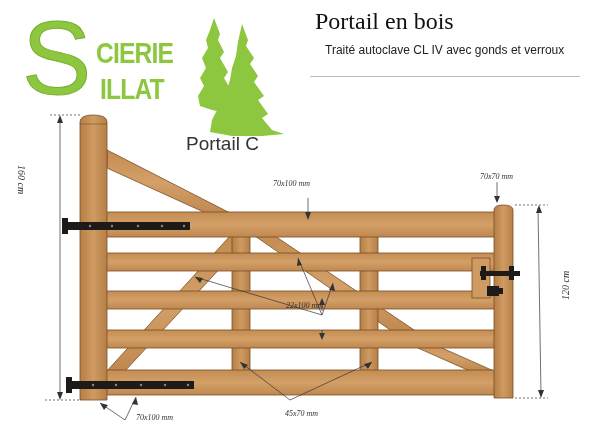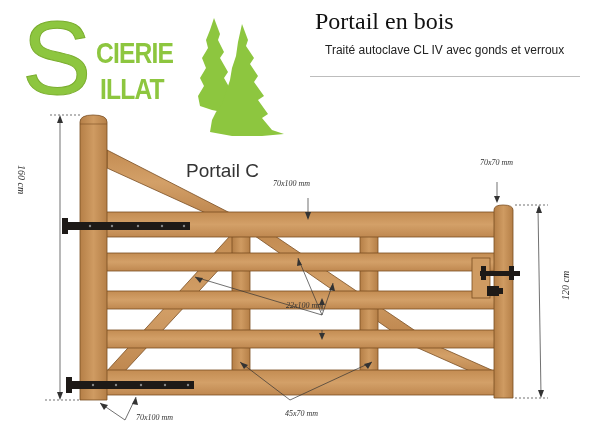--- a/index.html
+++ b/index.html
@@ -2,21 +2,21 @@
 <html><head>
 <meta charset="utf-8">
 <style>
   html,body{margin:0;padding:0;background:#ffffff;}
   body{width:600px;height:424px;position:relative;overflow:hidden;font-family:"Liberation Sans",sans-serif;}
   .abs{position:absolute;}
   .logo-big-s{left:22px;top:6px;font-size:104px;line-height:104px;color:#8dc63f;font-weight:400;font-family:"Liberation Sans",sans-serif;-webkit-text-stroke:1px #7aad2e;}
   .logo-word{font-weight:700;color:#8dc63f;font-size:30px;line-height:30px;letter-spacing:-1px;transform:scaleX(0.82);transform-origin:left top;font-family:"Liberation Sans",sans-serif;}
   .logo-w1{left:96px;top:38px;}
   .logo-w2{left:100px;top:74px;}
-  .subtitle-c{left:186px;top:160px;font-size:19px;color:#333;}
+  .subtitle-c{left:186px;top:133px;font-size:19px;color:#333;}
   .title{left:315px;top:8px;font-size:24px;color:#111;font-family:Liberation Serif, serif;}
   .tagline{left:303px;top:43px;font-size:12px;color:#222;margin-left:22px;}
   .hr{left:310px;top:76px;width:270px;height:1px;background:#bdbdbd;}
   .dim{font-family:"Liberation Serif",serif;font-style:italic;font-size:8px;color:#333;}
   svg{position:absolute;left:0;top:0;}
 </style>
 </head>
 <body>
 
 <div class="abs logo-big-s">S</div>
@@ -138,16 +138,16 @@
     <polygon points="240,362 248,365 244,369"></polygon>
     <polygon points="372,362 364,364 368,369"></polygon>
     <polygon points="100,403 108,405 104,410"></polygon>
     <polygon points="136,397 132,404 138,405"></polygon>
   </g>
 </svg>
 
 <div class="abs dim" style="left:27px;top:165px;transform:rotate(90deg);transform-origin:left top;font-size:10px;">160 cm</div>
 <div class="abs dim" style="left:560px;top:300px;transform:rotate(-90deg);transform-origin:left top;font-size:10px;">120 cm</div>
 <div class="abs dim" style="left:273px;top:179px;">70x100 mm</div>
-<div class="abs dim" style="left:480px;top:158px;">70x70 mm</div>
+<div class="abs dim" style="left:480px;top:172px;">70x70 mm</div>
 <div class="abs dim" style="left:286px;top:301px;">22x100 mm</div>
 <div class="abs dim" style="left:285px;top:409px;">45x70 mm</div>
 <div class="abs dim" style="left:136px;top:413px;">70x100 mm</div>
 
 </body></html>

